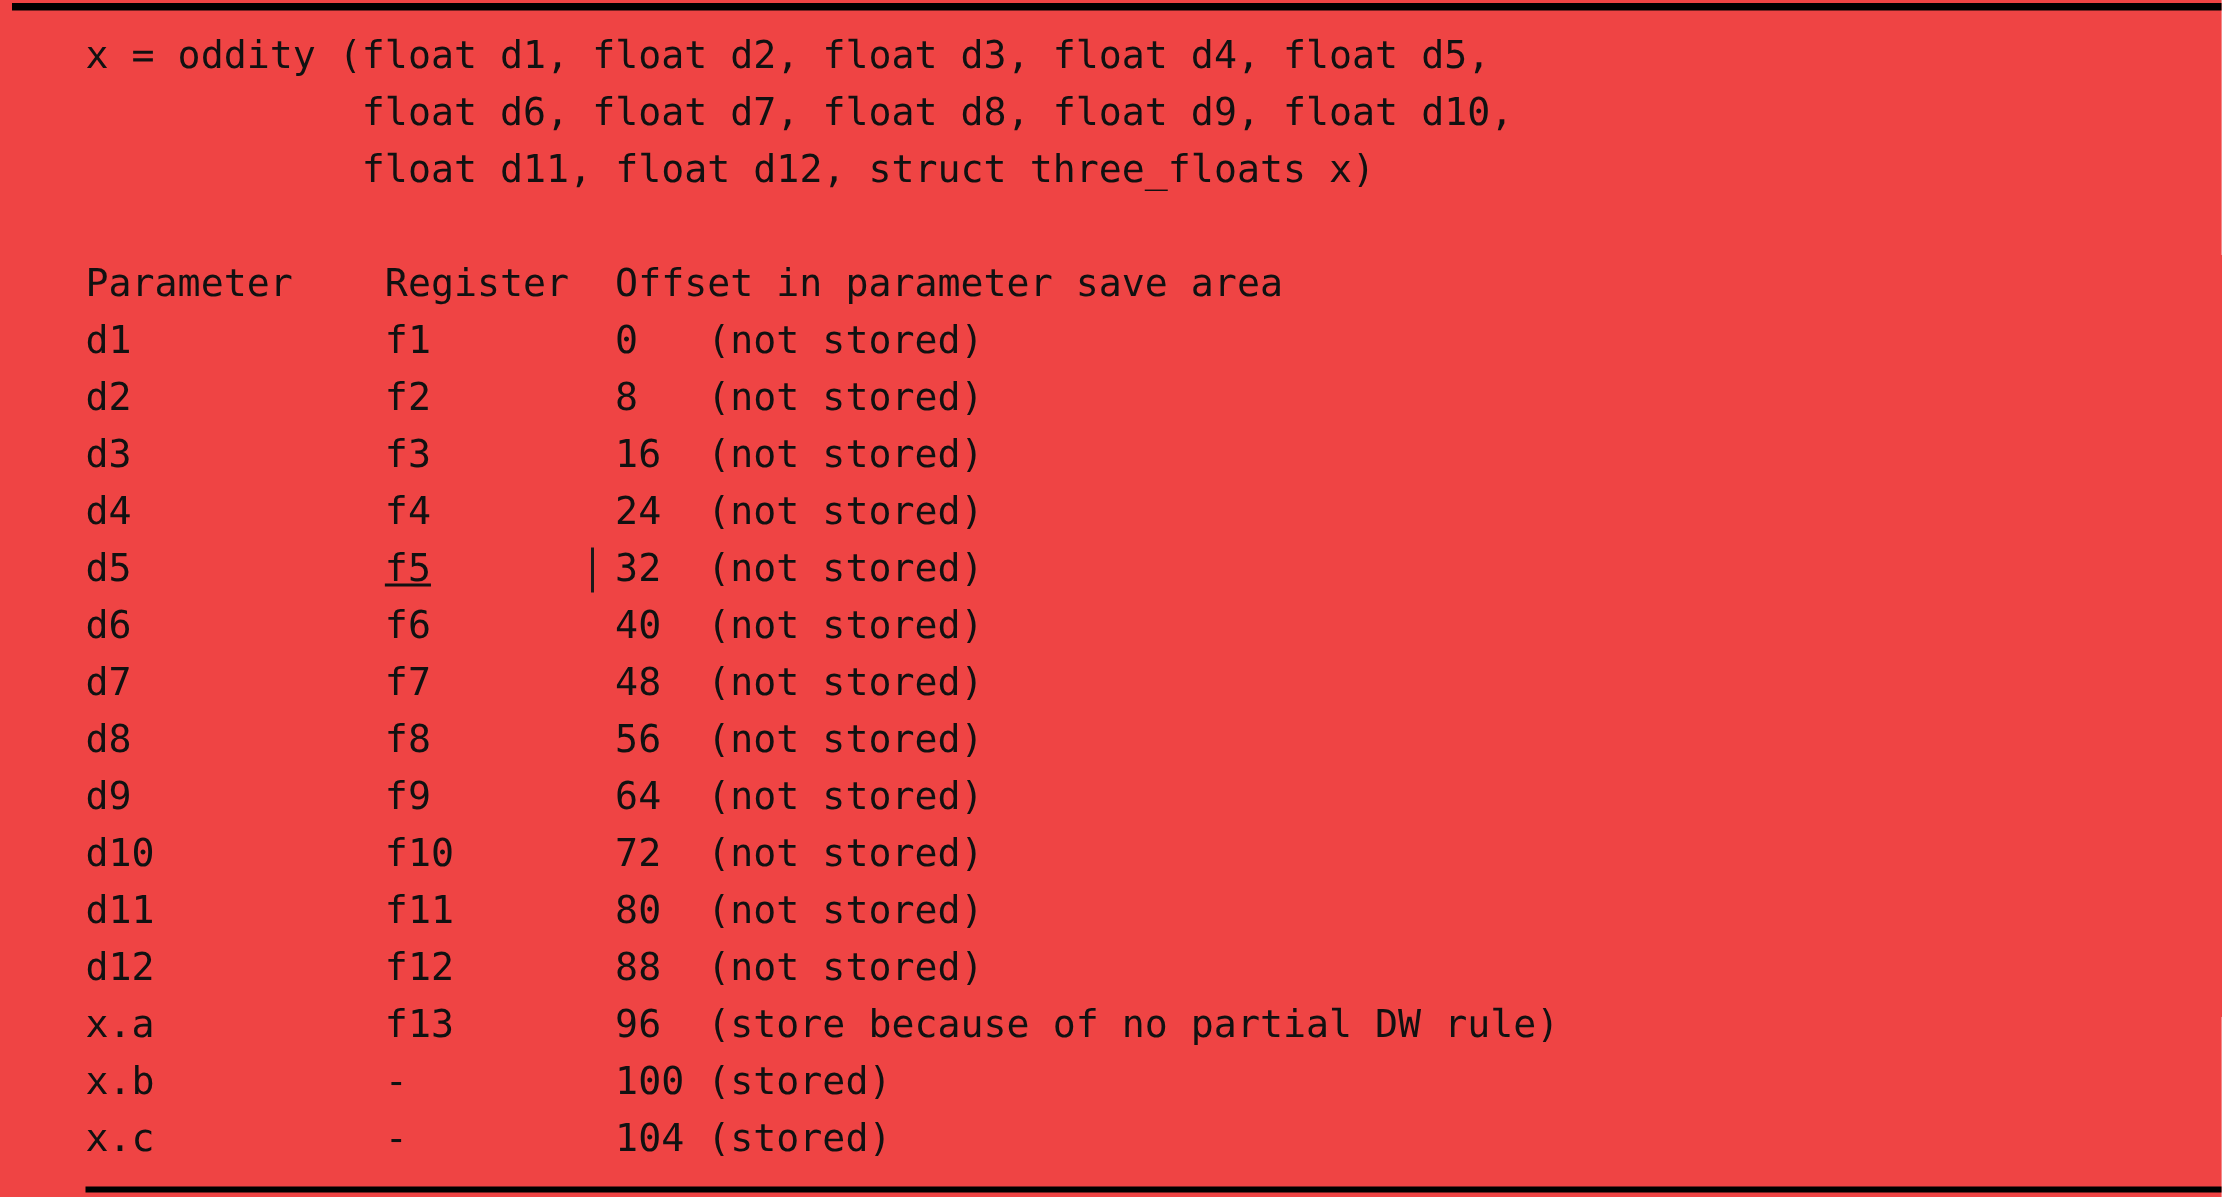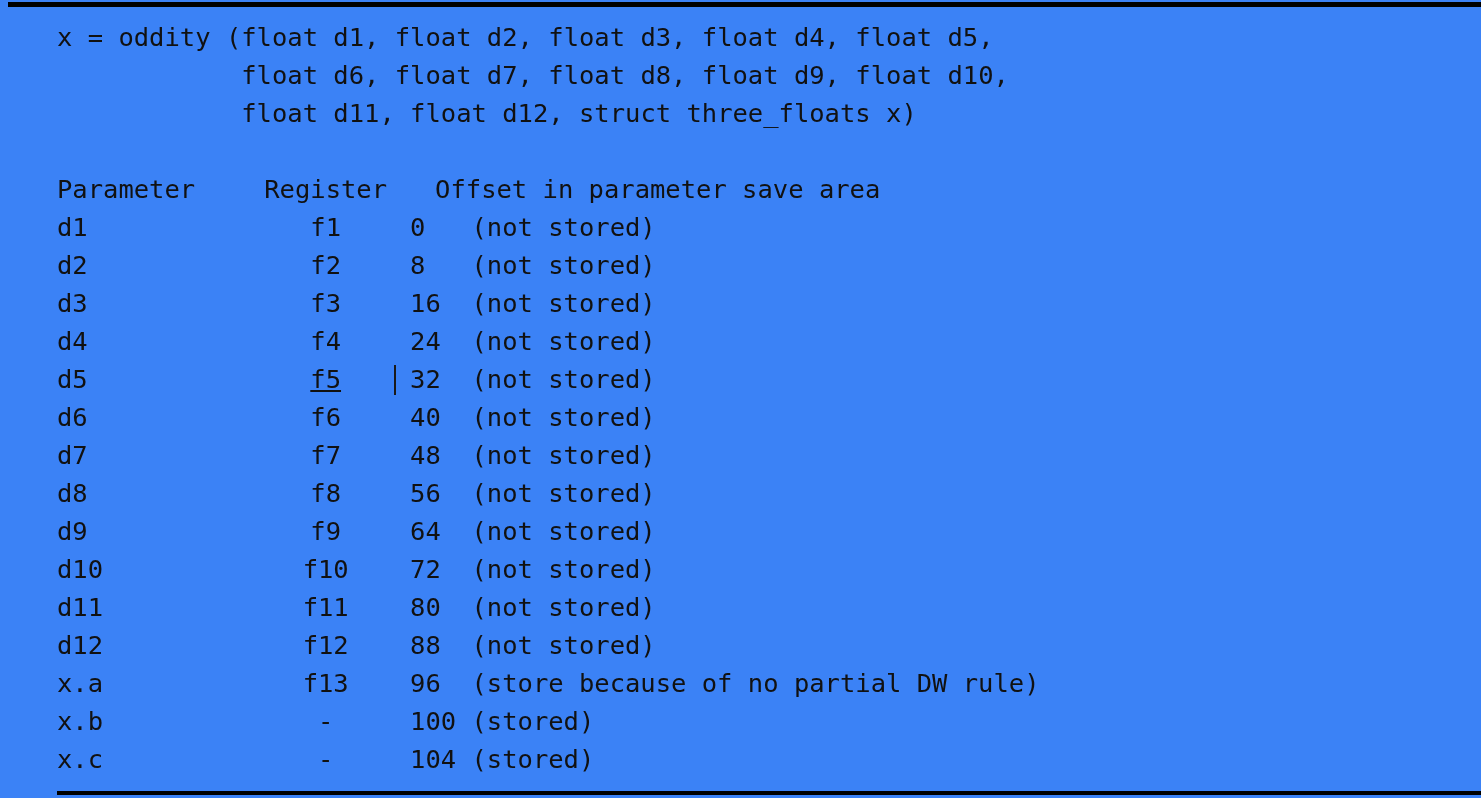--- a/index.html
+++ b/index.html
@@ -14,21 +14,21 @@
     overflow: hidden;
     font-family: "DejaVu Sans Mono", "Liberation Mono", monospace;
     color: #000000;
     -webkit-font-smoothing: none;
   }
 
   #page {
     position: relative;
     width: 1481px;
     height: 798px;
-    background: #3b82f6;
+    background: #ef4444;
   }
 
   
   .rule {
     position: absolute;
     background: #000000;
   }
   .rule-top {
     left: 8px;
     right: 0;
@@ -57,27 +57,27 @@
     color: #111111;
   }
 
   .sig-line { display: block; }
   .blank-line { display: block; height: 38px; }
 
   .row { display: block; white-space: pre; }
 
   
   .col-param    { display: inline-block; width: 13ch; }
-  .col-register { display: inline-block; width: 9ch; text-align: center; }
+  .col-register { display: inline-block; width: 9ch; text-align: left; }
   .col-gap      { display: inline-block; width: 1ch; }
   .col-offset   { display: inline-block; width: 4ch; }
   .col-note     { display: inline-block; }
 
   
-  .hdr .col-offset { width: auto; margin-left: 25px; }
+  .hdr .col-offset { width: auto; }
 
   
   .caret-wrap { position: relative; text-decoration: underline; }
   .caret {
     position: absolute;
     top: 5px;
     right: -1px;
     width: 2px;
     height: 30px;
     background: #1a1a1a;

